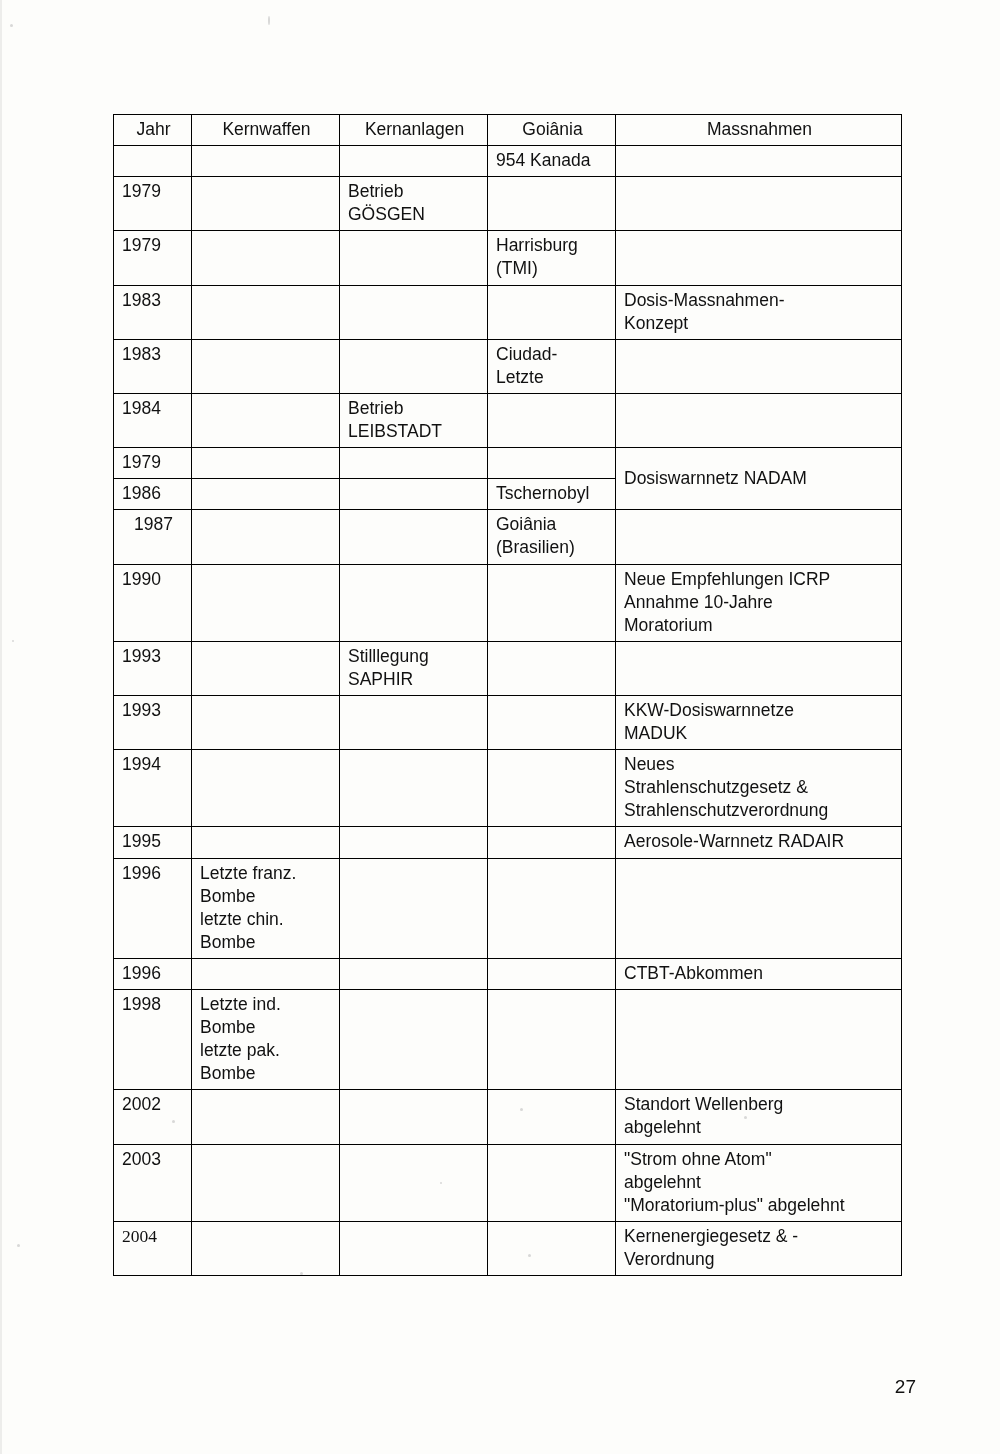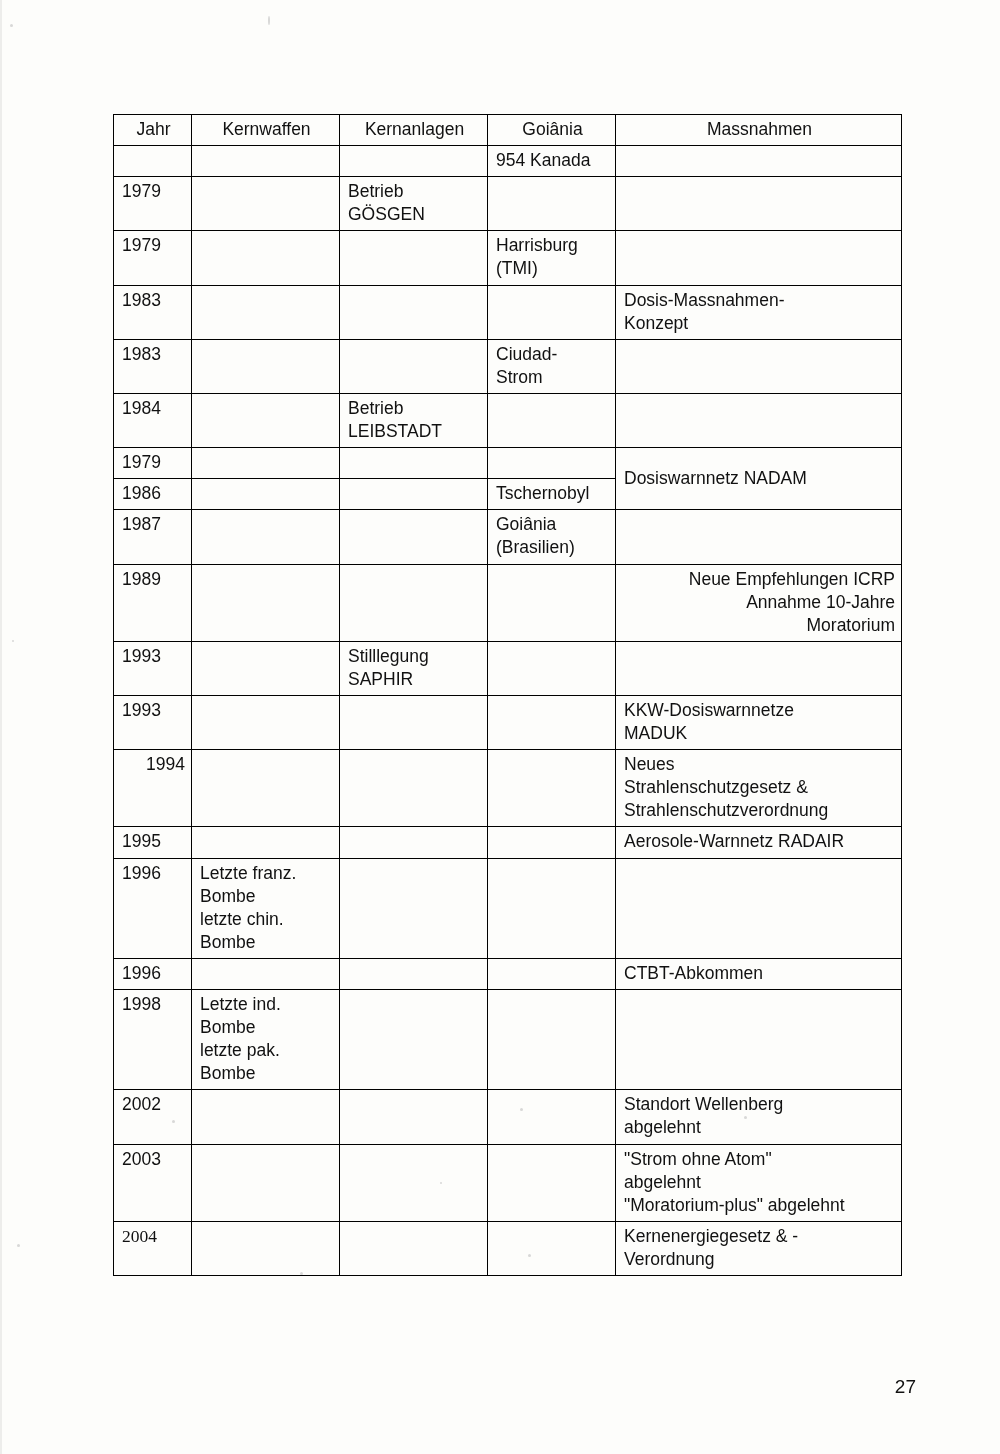--- a/index.html
+++ b/index.html
@@ -136,21 +136,21 @@
             <td style="white-space: pre-line;"></td>
             <td style="white-space: pre-line;"></td>
             <td style="white-space: pre-line;">Dosis-Massnahmen-
 Konzept</td>
           </tr>
           <tr>
             <td class="yr" style="white-space: pre-line;">1983</td>
             <td style="white-space: pre-line;"></td>
             <td style="white-space: pre-line;"></td>
             <td style="white-space: pre-line;">Ciudad-
-Strom</td>
+Letzte</td>
             <td style="white-space: pre-line;"></td>
           </tr>
           <tr>
             <td class="yr" style="white-space: pre-line;">1984</td>
             <td style="white-space: pre-line;"></td>
             <td style="white-space: pre-line;">Betrieb
 LEIBSTADT</td>
             <td style="white-space: pre-line;"></td>
             <td style="white-space: pre-line;"></td>
           </tr>
@@ -161,54 +161,54 @@
             <td style="white-space: pre-line;"></td>
             <td class="bold" rowspan="2" style="white-space: pre-line; vertical-align: middle;">Dosiswarnnetz NADAM</td>
           </tr>
           <tr>
             <td class="yr" style="white-space: pre-line;">1986</td>
             <td style="white-space: pre-line;"></td>
             <td style="white-space: pre-line;"></td>
             <td style="white-space: pre-line;">Tschernobyl</td>
           </tr>
           <tr>
-            <td class="yr" style="white-space: pre-line;">1987</td>
+            <td class="yr" style="white-space: pre-line; text-align: center;">1987</td>
             <td style="white-space: pre-line;"></td>
             <td style="white-space: pre-line;"></td>
             <td style="white-space: pre-line;">Goiânia
 (Brasilien)</td>
             <td style="white-space: pre-line;"></td>
           </tr>
           <tr>
-            <td class="yr" style="white-space: pre-line;">1989</td>
-            <td style="white-space: pre-line;"></td>
-            <td style="white-space: pre-line;"></td>
-            <td style="white-space: pre-line;"></td>
-            <td style="white-space: pre-line; text-align: right;">Neue Empfehlungen ICRP
+            <td class="yr" style="white-space: pre-line;">1990</td>
+            <td style="white-space: pre-line;"></td>
+            <td style="white-space: pre-line;"></td>
+            <td style="white-space: pre-line;"></td>
+            <td style="white-space: pre-line;">Neue Empfehlungen ICRP
 Annahme 10-Jahre
 Moratorium</td>
           </tr>
           <tr>
             <td class="yr" style="white-space: pre-line;">1993</td>
             <td style="white-space: pre-line;"></td>
             <td style="white-space: pre-line;">Stilllegung
 SAPHIR</td>
             <td style="white-space: pre-line;"></td>
             <td style="white-space: pre-line;"></td>
           </tr>
           <tr>
             <td class="yr" style="white-space: pre-line;">1993</td>
             <td style="white-space: pre-line;"></td>
             <td style="white-space: pre-line;"></td>
             <td style="white-space: pre-line;"></td>
             <td style="white-space: pre-line;">KKW-Dosiswarnnetze
 MADUK</td>
           </tr>
           <tr>
-            <td class="yr" style="white-space: pre-line; text-align: right;">1994</td>
+            <td class="yr" style="white-space: pre-line;">1994</td>
             <td style="white-space: pre-line;"></td>
             <td style="white-space: pre-line;"></td>
             <td style="white-space: pre-line;"></td>
             <td style="white-space: pre-line;">Neues
 Strahlenschutzgesetz &amp;
 Strahlenschutzverordnung</td>
           </tr>
           <tr>
             <td class="yr" style="white-space: pre-line;">1995</td>
             <td style="white-space: pre-line;"></td>

